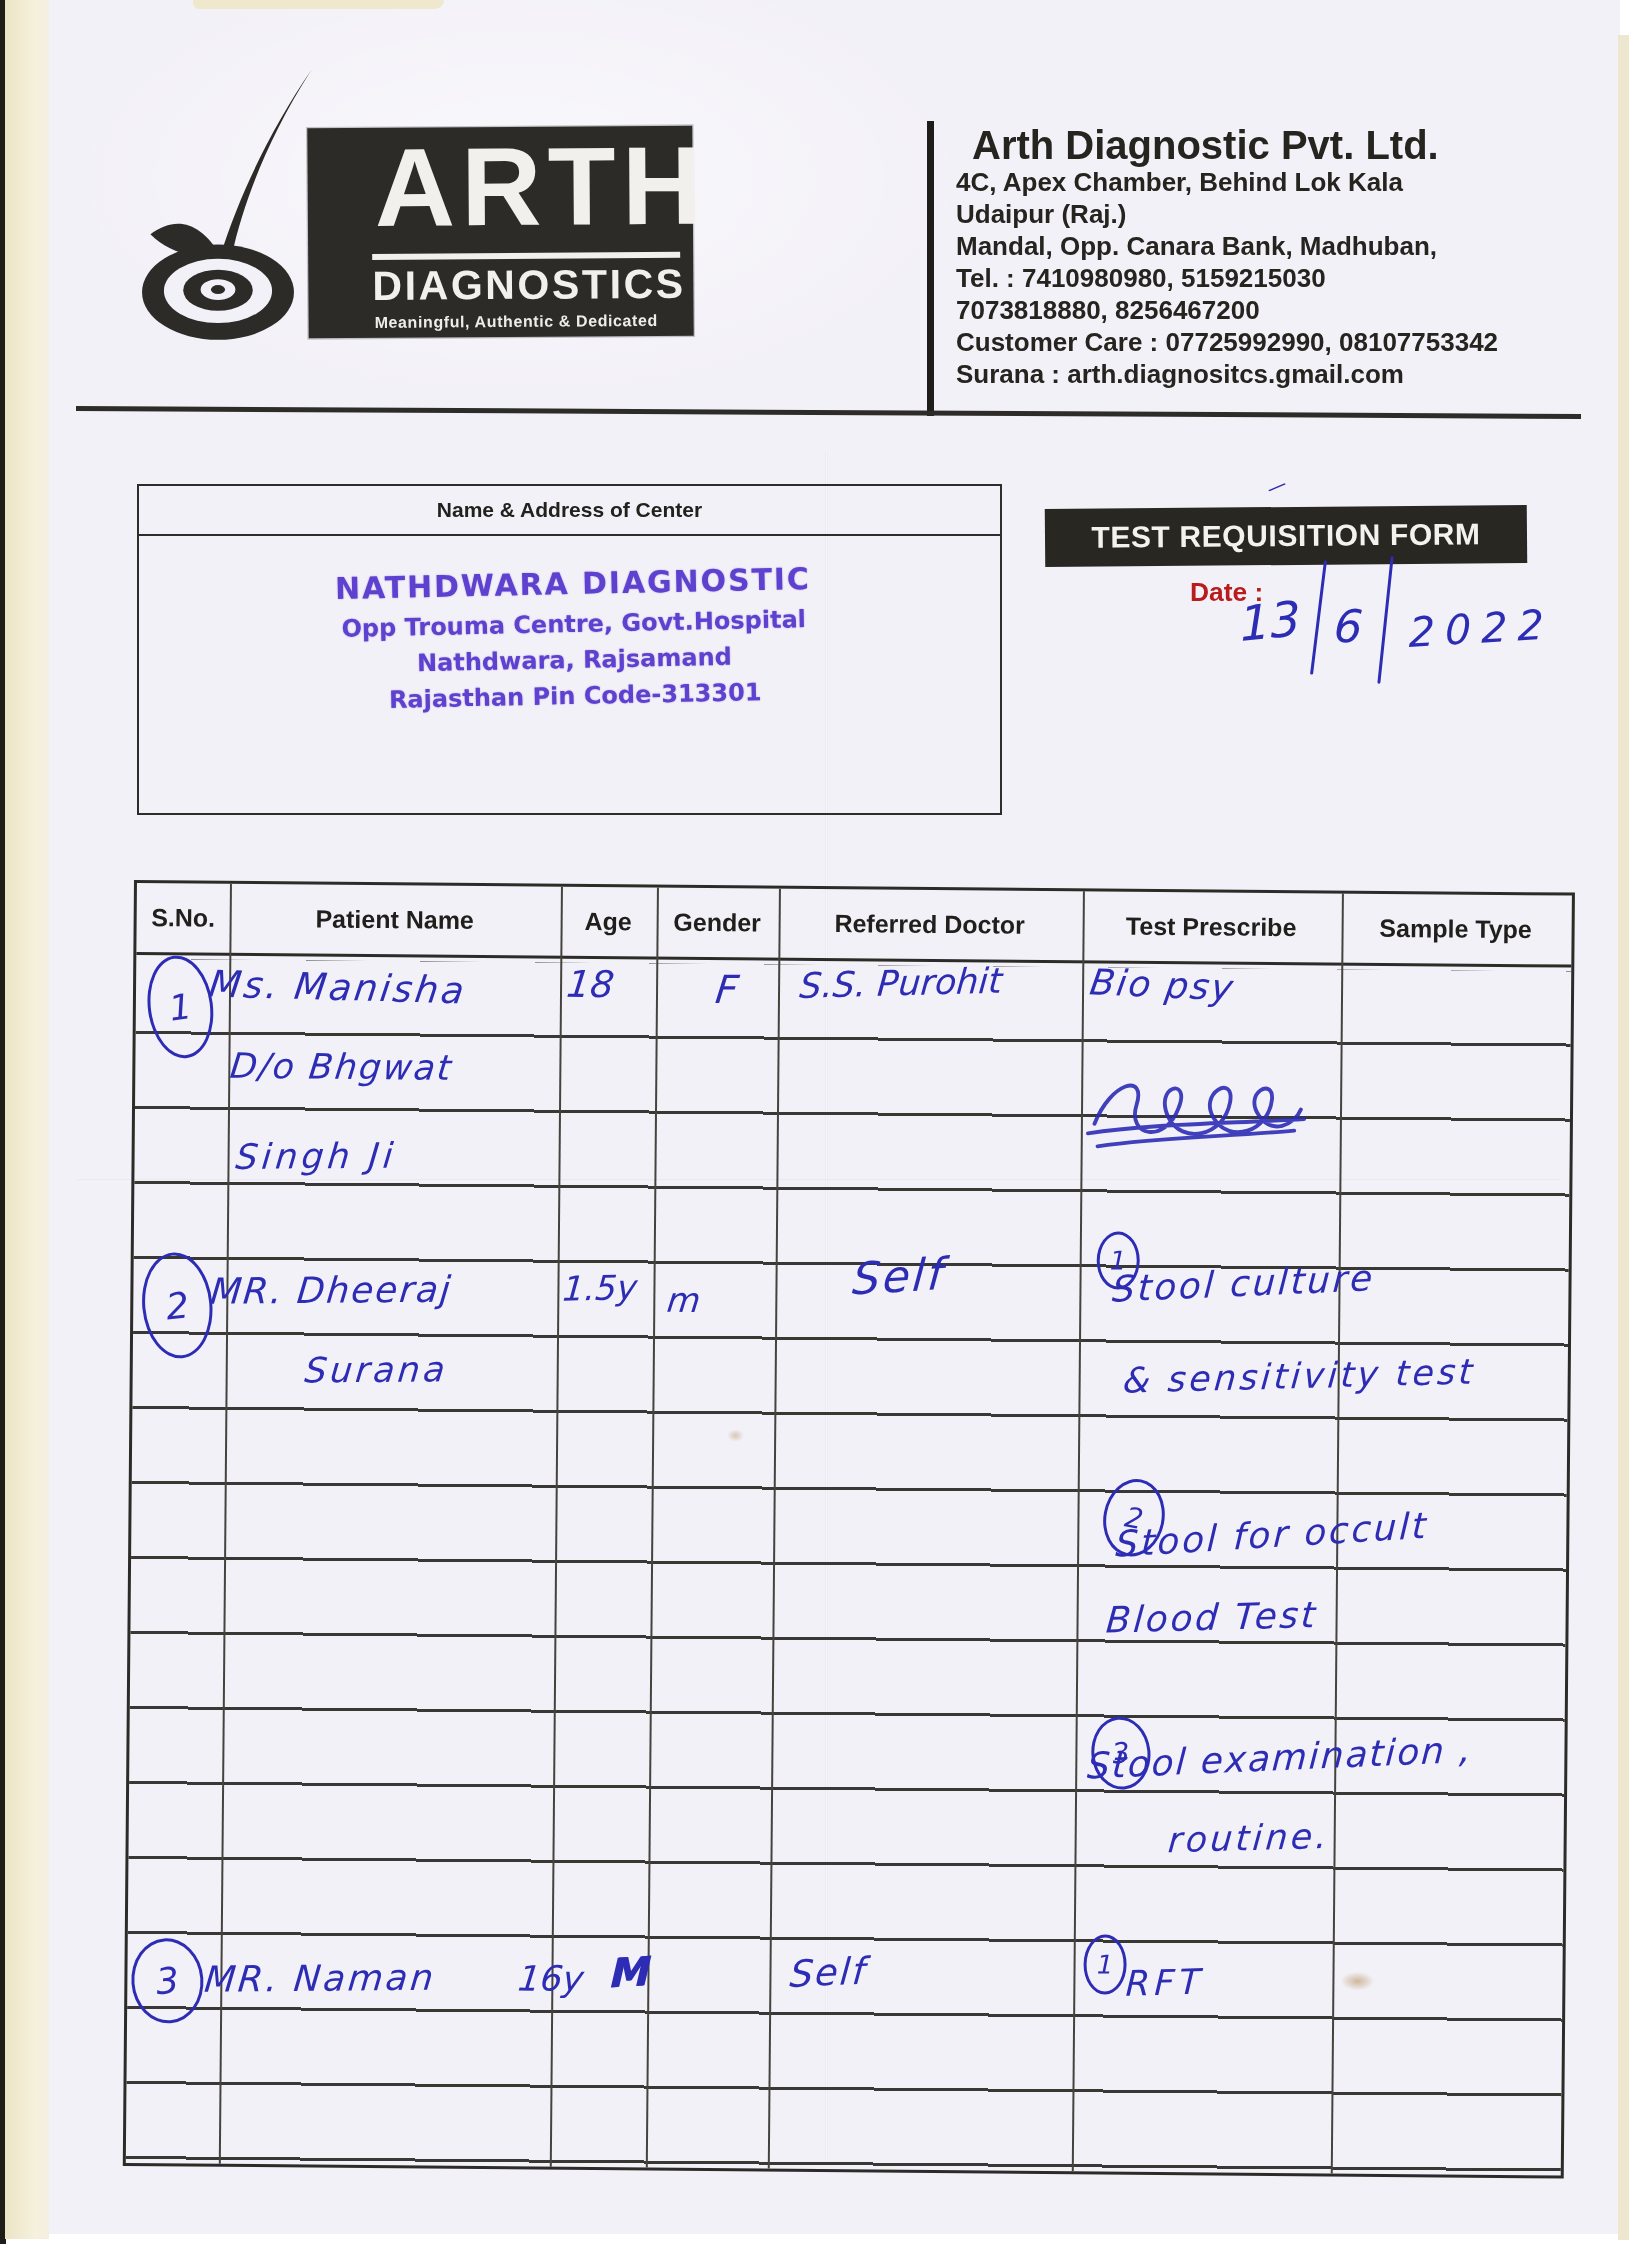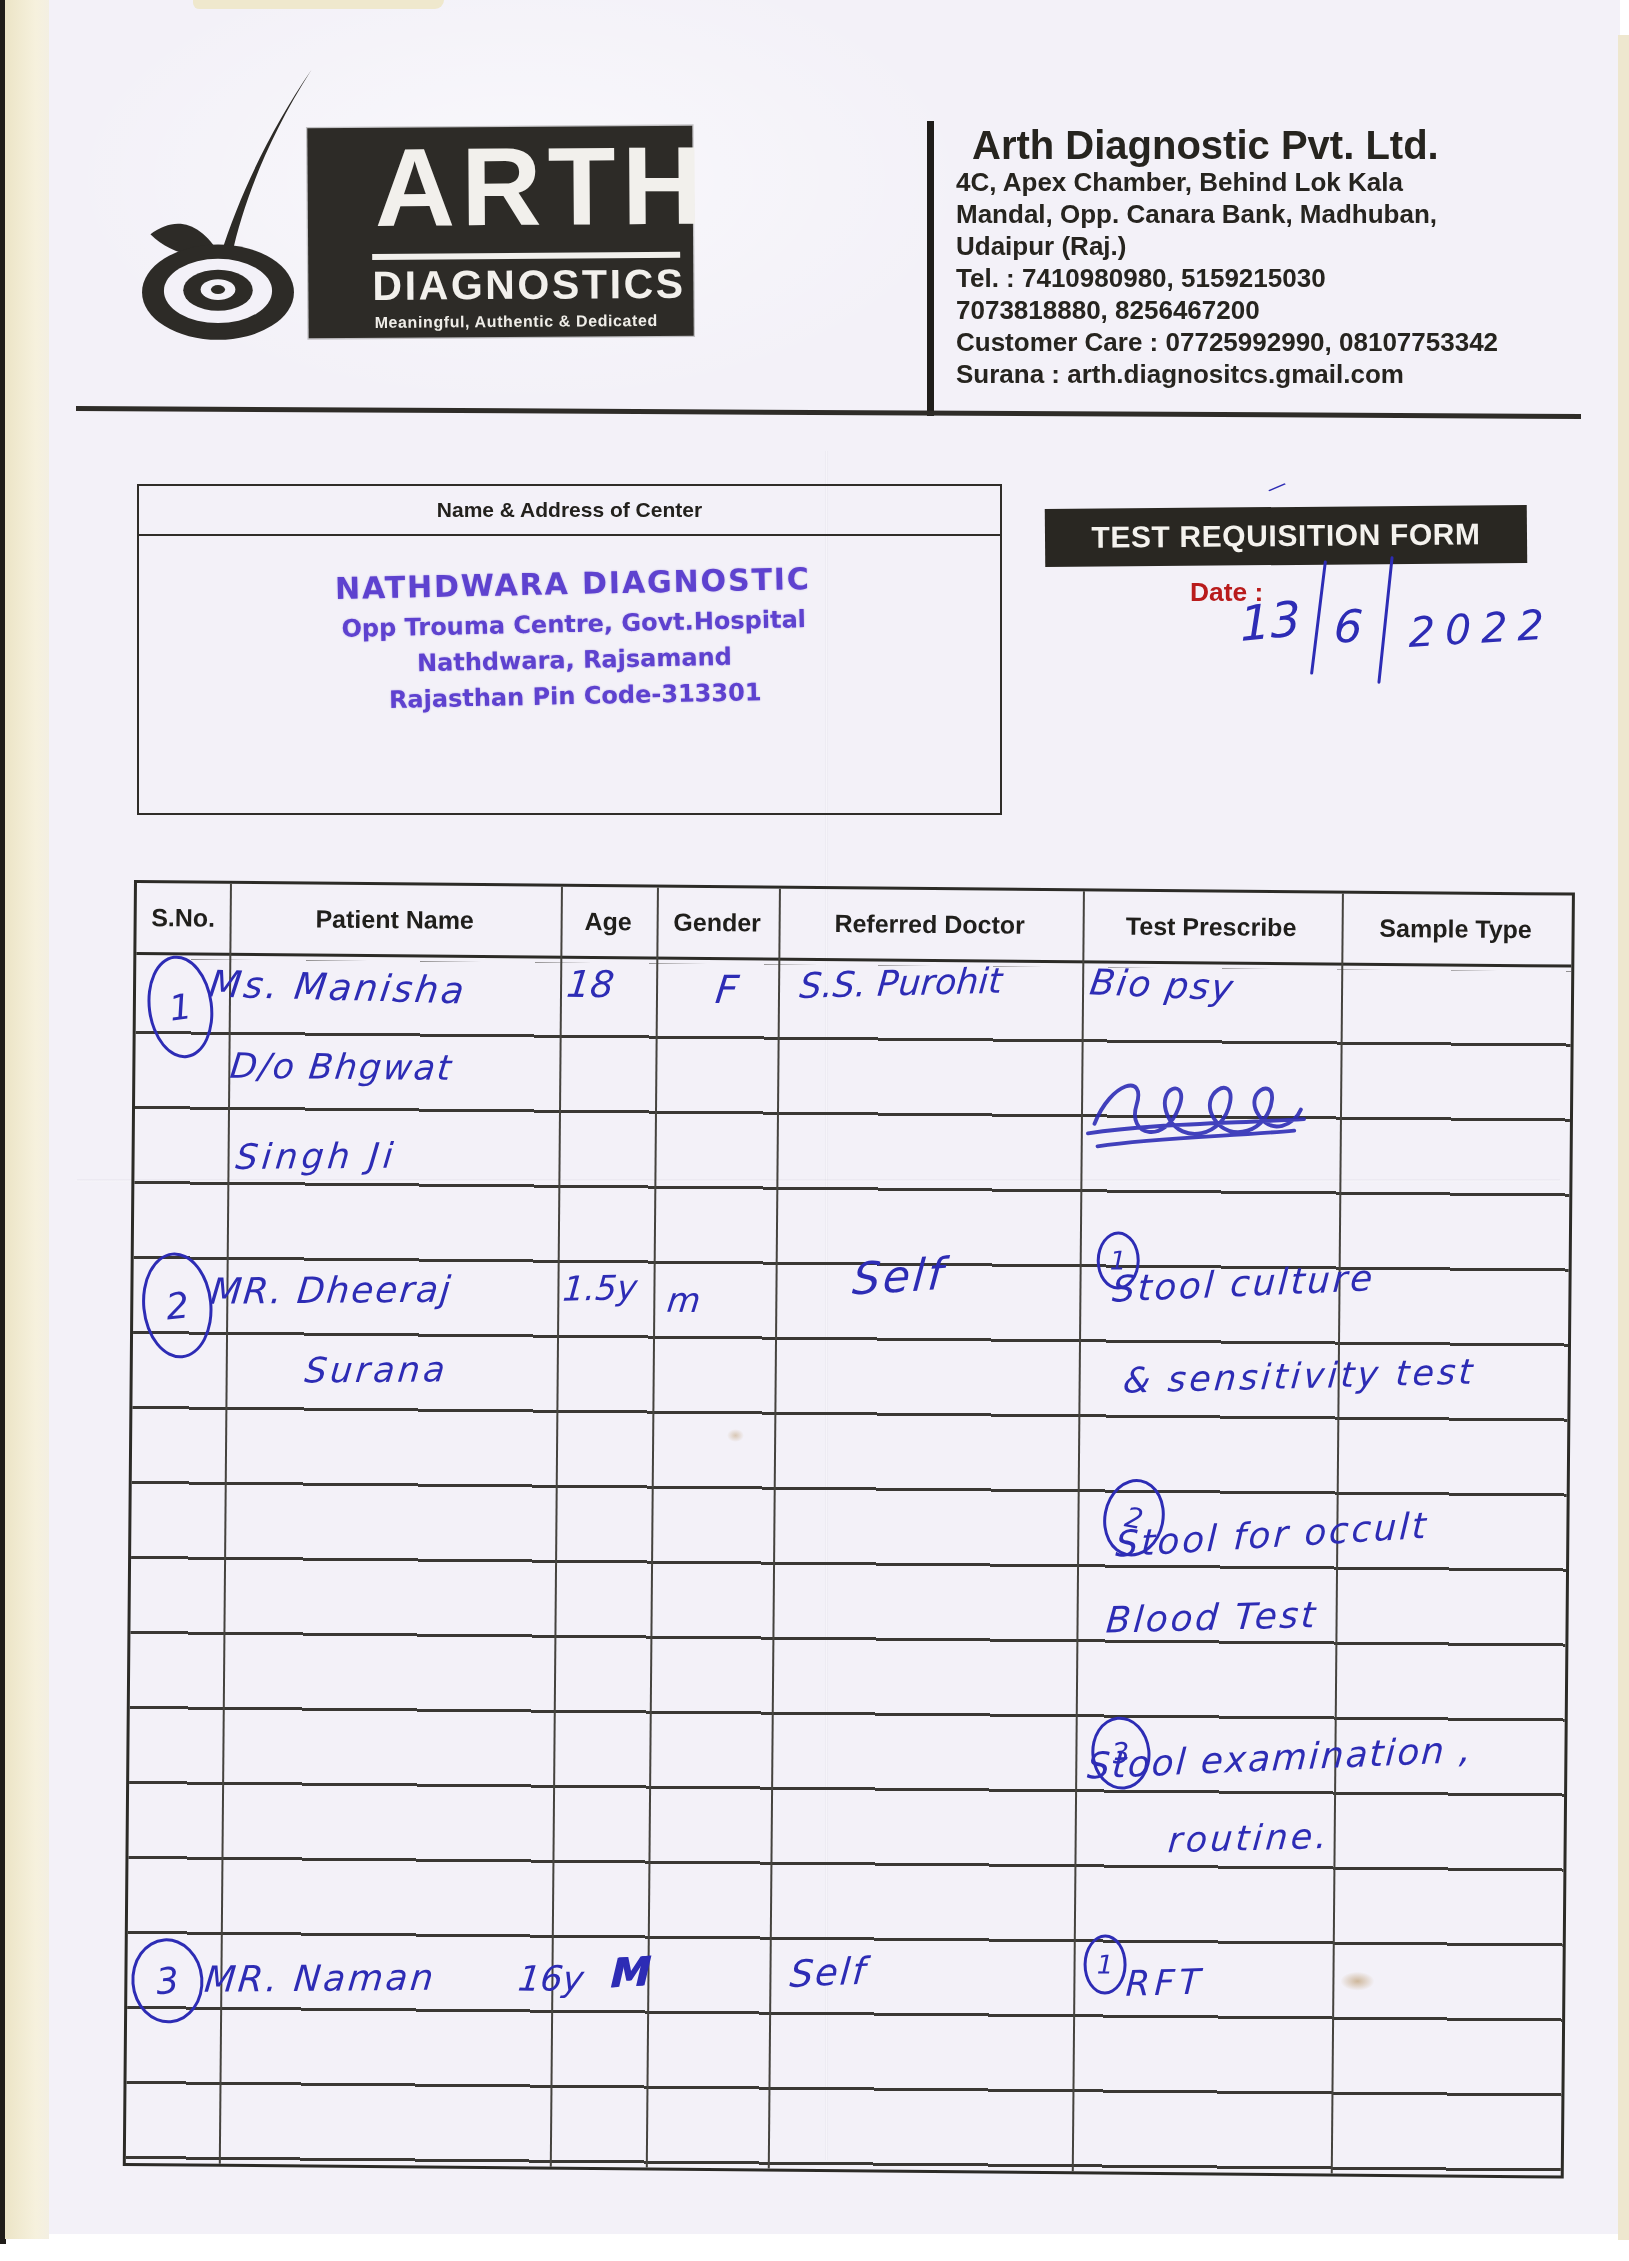--- a/index.html
+++ b/index.html
@@ -103,22 +103,22 @@
     <ellipse cx="160" cy="343" rx="84" ry="50" fill="#f3f1f8"></ellipse>
     <ellipse cx="160" cy="342" rx="54" ry="32" fill="#2d2b27"></ellipse>
     <ellipse cx="160" cy="341" rx="27" ry="16" fill="#f3f1f8"></ellipse>
     <ellipse cx="160" cy="341" rx="11" ry="7" fill="#2d2b27"></ellipse>
   </svg>
 
   <div class="vbar"></div>
   <div class="company">
     <div class="cname">Arth Diagnostic Pvt. Ltd.</div>
     <div class="cline">4C, Apex Chamber, Behind Lok Kala</div>
+    <div class="cline">Udaipur (Raj.)</div>
     <div class="cline">Mandal, Opp. Canara Bank, Madhuban,</div>
-    <div class="cline">Udaipur (Raj.)</div>
     <div class="cline">Tel. : 7410980980, 5159215030</div>
     <div class="cline">7073818880, 8256467200</div>
     <div class="cline">Customer Care : 07725992990, 08107753342</div>
     <div class="cline">Surana : arth.diagnositcs.gmail.com</div>
   </div>
   <div class="hr-rule"></div>
 
   <div class="center-box">
     <div class="band">
       <span>Name &amp; Address of Center</span>

